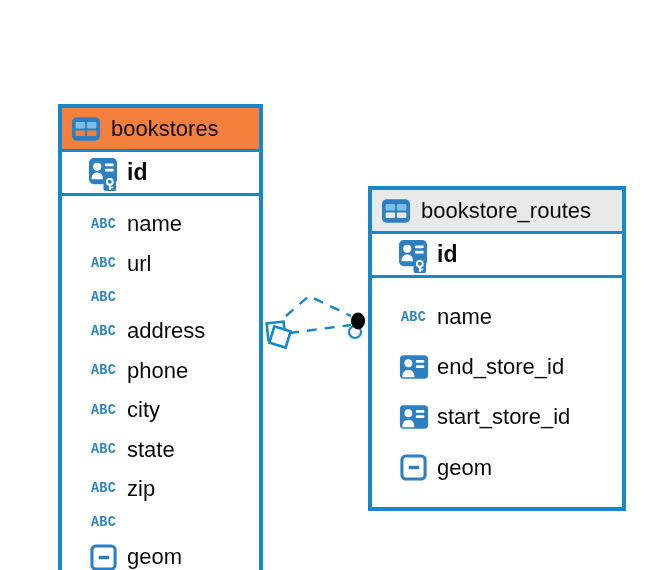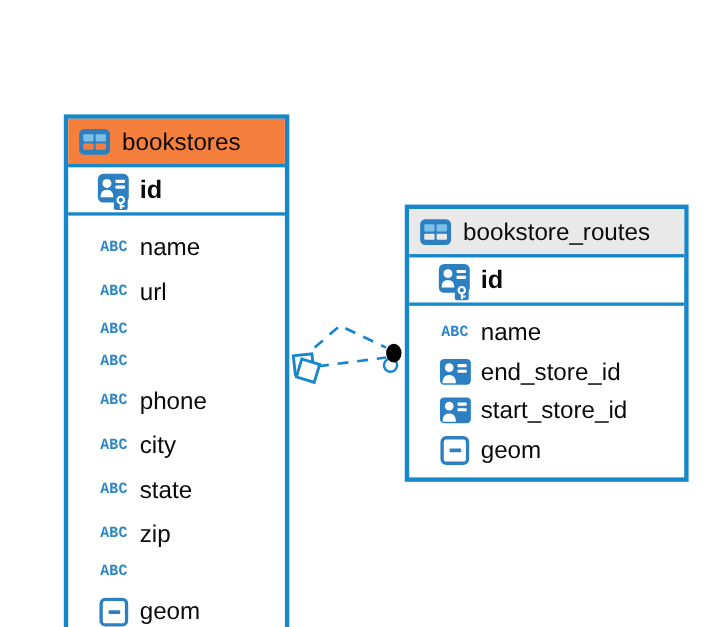--- a/index.html
+++ b/index.html
@@ -7,21 +7,21 @@
   .canvas {
     position:relative; width:654px; height:570px;
     background:#ffffff; overflow:hidden;margin-top:44px;
   }
   .er-table {
     position:absolute; background:#ffffff;
     border:4px solid var(--accent); box-sizing:border-box;
     display:flex; flex-direction:column;
   }
   #table-bookstores { left:58px; top:60px; width:205px; height:486px; }
-  #table-bookstore-routes { left:368px; top:142px; width:258px; height:252px; }
+  #table-bookstore-routes { left:368px; top:142px; width:258px; height:325px; }
 
   .tbl-header {
     height:41px; flex:0 0 41px;
     display:flex; align-items:center; gap:9px;
     padding:0 4px 0 7px;
     background:var(--header-bg);
     border-bottom:3px solid var(--accent);
     font-size:22px; color:#0a0a0a; white-space:nowrap;
   }
   .pk-slot {
@@ -121,20 +121,21 @@
         </div>
         <div class="col-row">
           <span class="icon-slot">
             <span class="abc">ABC</span>
           </span>
         </div>
         <div class="col-row">
           <span class="icon-slot">
             <span class="abc">ABC</span>
           </span>
+          <span>address</span>
         </div>
         <div class="col-row">
           <span class="icon-slot">
             <span class="abc">ABC</span>
           </span>
           <span>phone</span>
         </div>
         <div class="col-row">
           <span class="icon-slot">
             <span class="abc">ABC</span>

